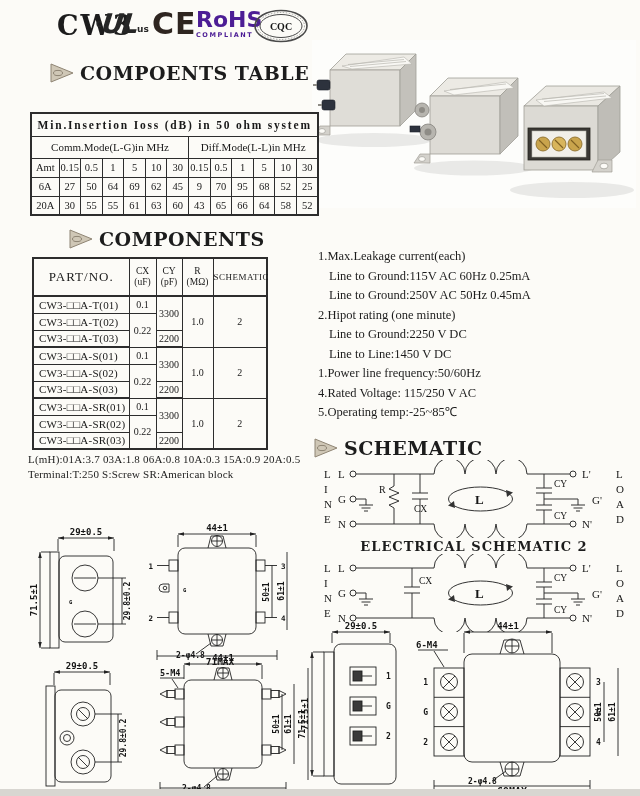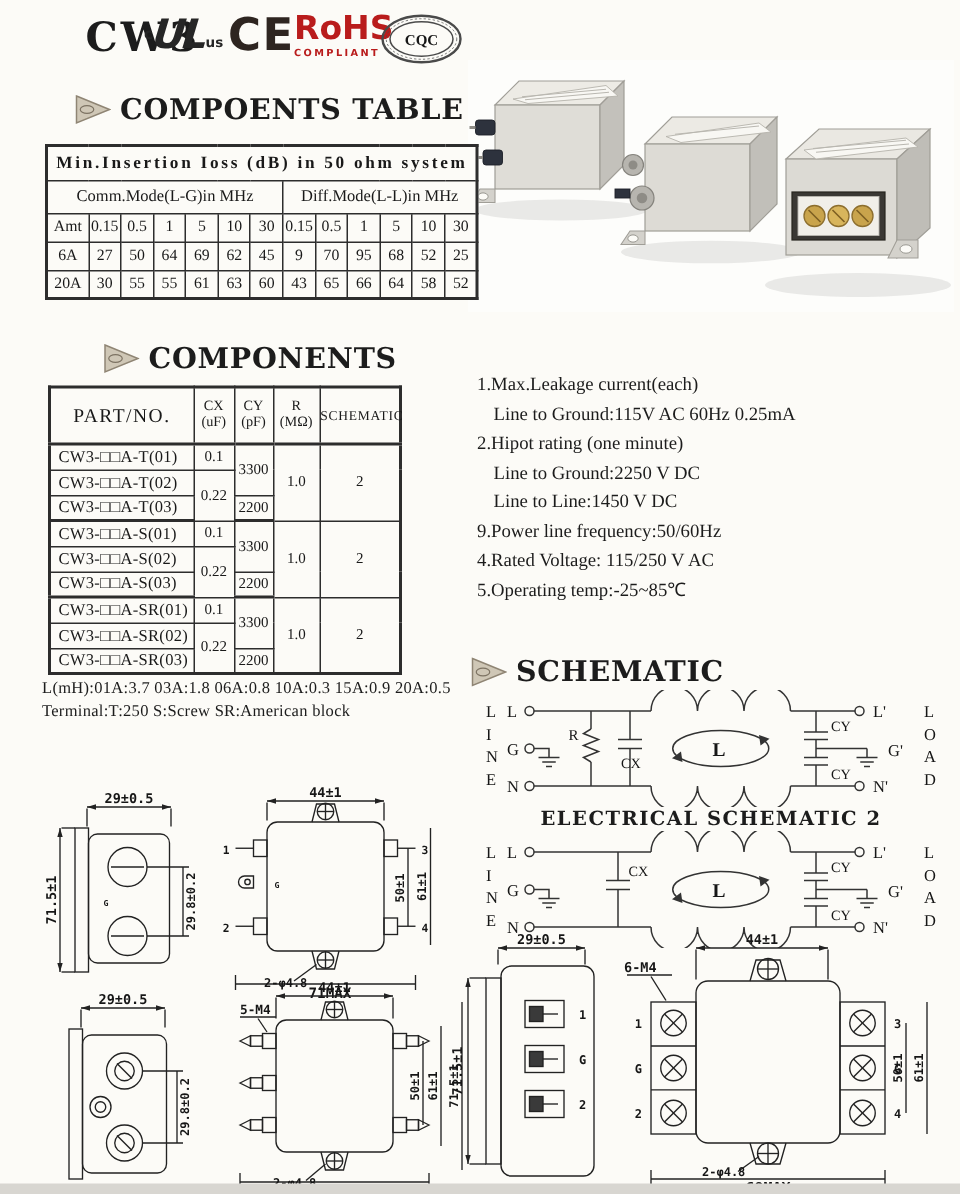--- a/index.html
+++ b/index.html
@@ -6,21 +6,21 @@
   .page{position:relative;width:640px;height:796px;background:#fcfbf7;overflow:hidden;
         font-family:"Liberation Serif",serif;color:#1c1c1c;}
   .abs{position:absolute;}
   
   .brand{font-family:"DejaVu Serif",serif;font-weight:bold;font-size:27px;letter-spacing:2px;}
   .ul{display:flex;align-items:flex-start;font-family:"DejaVu Sans",sans-serif;color:#262626;}
   .ul .c{font-size:10px;font-weight:bold;margin-top:10px;}
   .ul .m{font-size:27px;font-weight:bold;font-style:italic;letter-spacing:-2px;transform:skewX(-6deg);}
   .ul .us{font-size:9px;font-weight:bold;margin-top:16px;}
   .ce{font-family:"DejaVu Sans",sans-serif;font-weight:bold;font-size:30px;color:#2e2520;letter-spacing:1px;}
-  .rohs{font-family:"DejaVu Sans",sans-serif;color:#b91c1c;line-height:1;}
+  .rohs{font-family:"DejaVu Sans",sans-serif;color:#4c1d95;line-height:1;}
   .rohs .r1{font-size:22px;font-weight:bold;letter-spacing:0px;}
   .rohs .r2{font-size:6.5px;font-weight:bold;letter-spacing:1.6px;margin-top:1px;}
   
   .sec{display:flex;align-items:center;gap:6px;}
   .sec h2{margin:0;font-family:"DejaVu Serif",serif;font-size:19px;font-weight:bold;letter-spacing:.5px;}
   
   table{border-collapse:collapse;table-layout:fixed;}
   .ins,.cmp{background:#fcfbf7;}
   .ins td,.cmp td{border:1px solid #2d2d2d;text-align:center;padding:0;
         font-family:"Liberation Serif",serif;color:#191919;}
@@ -130,21 +130,21 @@
   </svg>
 
   <div class="abs sec" style="left:26px;top:62px;padding-left:24px;">
     <svg width="24" height="20" viewBox="0 0 24 20">
       <polygon points="1,1 23,10 1,19" fill="#cfc7b6" stroke="#8f8574" stroke-width="1"></polygon>
       <ellipse cx="8" cy="10" rx="4.5" ry="2.6" fill="none" stroke="#7d7363" stroke-width=".8"></ellipse>
     </svg>
     <h2>COMPOENTS TABLE</h2>
   </div>
 
-  <table class="ins abs" style="left:30px;top:96px;width:288px;">
+  <table class="ins abs" style="left:30px;top:112px;width:288px;">
     <colgroup>
         <col style="width:28px">
         <col span="12" style="width:21.6px">
       </colgroup>
     <tbody>
         <tr style="height:23px">
           <td class="t" colspan="13">Min.Insertion Ioss (dB) in 50 ohm system</td>
         </tr>
     <tr style="height:22px">
       <td class="m" colspan="7">Comm.Mode(L-G)in MHz</td>
@@ -272,24 +272,25 @@
 
   <div class="abs notes" style="left:28px;top:452px;width:290px;">
     <div>L(mH):01A:3.7  03A:1.8  06A:0.8  10A:0.3  15A:0.9  20A:0.5</div>
     <div>Terminal:T:250  S:Screw  SR:American block</div>
   </div>
 
 
   <div class="abs spec" style="left:318px;top:247px;width:316px;">
     <div>1.Max.Leakage current(each)</div>
     <div class="ind">Line to Ground:115V AC 60Hz 0.25mA</div>
+    <div class="ind">Line to Ground:250V AC 50Hz 0.45mA</div>
     <div>2.Hipot  rating (one minute)</div>
     <div class="ind">Line to Ground:2250 V DC</div>
     <div class="ind">Line to Line:1450 V DC</div>
-    <div>9.Power line frequency:50/60Hz</div>
+    <div>1.Power line frequency:50/60Hz</div>
     <div>4.Rated Voltage:  115/250 V AC</div>
     <div>5.Operating temp:-25~85℃</div>
   </div>
 
   <div class="abs sec" style="left:314px;top:437px;">
     <svg width="24" height="20" viewBox="0 0 24 20">
       <polygon points="1,1 23,10 1,19" fill="#cfc7b6" stroke="#8f8574" stroke-width="1"></polygon>
       <ellipse cx="8" cy="10" rx="4.5" ry="2.6" fill="none" stroke="#7d7363" stroke-width=".8"></ellipse>
     </svg>
     <h2>SCHEMATIC</h2>

